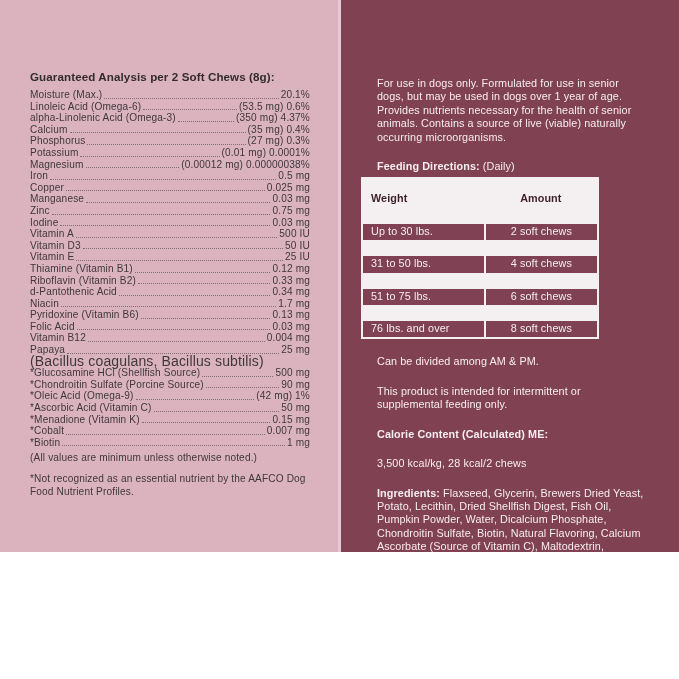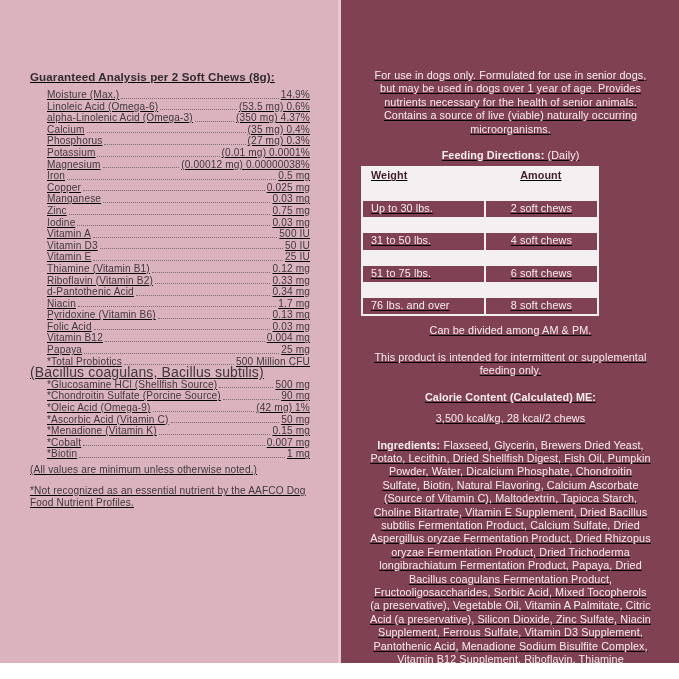--- a/index.html
+++ b/index.html
@@ -1,38 +1,37 @@
 <!DOCTYPE html>
 <html><head>
 <meta charset="utf-8">
 <style>
   html,body { margin:0; padding:0; background:#ffffff; }
   .page {
-    width:679px; height:663px; display:flex; overflow:hidden;
+    width:679px; height:552px; display:flex; overflow:hidden;
     font-family:"Liberation Sans", sans-serif;
-    text-decoration:underline;
     -webkit-font-smoothing:antialiased;
   }
   
   .panel-left {
     width:338px; box-sizing:border-box; background:#dbb3bf;
     color:#3f383c; padding:70px 28px 0 30px;
   }
   .fold { width:3px; background:#e7c9d3; }
   .ga-title {
     font-size:11.6px; font-weight:bold; color:#322c2f;
     margin:0 0 6px 0; letter-spacing:0.1px;
   }
   .ga-list { }
   .ga-row {
     display:flex; align-items:flex-end;
     font-size:10.1px; line-height:11.6px; letter-spacing:0.15px;
     white-space:nowrap;
   }
-  .ga-label { flex:0 0 auto;margin-left:17px; }
+  .ga-label { flex:0 0 auto; }
   .ga-dots {
     flex:1 1 auto; min-width:6px;
     border-bottom:1.4px dotted #7d6d74;
     margin:0 2px 2px 2px;
   }
   .ga-value { flex:0 0 auto; }
   .ga-cont {
     font-size:14px; line-height:11.6px; letter-spacing:0.15px;
   }
   .ga-note {
@@ -40,30 +39,30 @@
   }
   .ga-footnote {
     font-size:10.1px; line-height:12.2px; margin:9px 0 0 0; letter-spacing:0.15px;
   }
   
   .panel-right {
     flex:1; box-sizing:border-box; background:#804153;
     color:#f6edf0; padding:61px 19px 0 20px;
     font-size:10.8px; line-height:13.4px; letter-spacing:0.1px;
   }
-  .panel-right p { margin:8px;text-align:center; }
+  .panel-right p { margin:16px; }
   .para-gap { margin-bottom:13px !important; }
   .bold { font-weight:bold; }
   .feeding-heading { margin-bottom:4px !important; }
   
   .ftable {
     background:#f4eff1; padding:2px; width:238px; box-sizing:border-box;
     margin-bottom:6px;
   }
-  .ft-header { display:flex; color:#3d1f2b; font-weight:bold; }
+  .ft-header { display:flex; color:#3d1f2b; font-weight:bold;margin-top:12px; }
   .ft-hw { width:52%; padding:1px 0 2px 8px; box-sizing:border-box; text-align:left; }
   .ft-ha { width:48%; padding:1px 0 2px 0; text-align:center; }
   .ft-row { display:flex; gap:2px; margin-top:16px; }
   .ft-cw {
     width:52%; box-sizing:border-box; background:#7f4153; color:#f6edf0;
     padding:1px 0 2px 8px;
   }
   .ft-ca {
     width:48%; box-sizing:border-box; background:#7f4153; color:#f6edf0;
     padding:1px 0 2px 0; text-align:center;
@@ -73,21 +72,21 @@
 <body>
 
 <div class="page">
 
   <div class="panel-left">
     <h2 class="ga-title">Guaranteed Analysis per 2 Soft Chews (8g):</h2>
     <div class="ga-list">
       <div class="ga-row">
           <span class="ga-label">Moisture (Max.)</span>
           <span class="ga-dots"></span>
-          <span class="ga-value">14.9%</span>
+          <span class="ga-value">20.1%</span>
         </div>
       <div class="ga-row">
           <span class="ga-label">Linoleic Acid (Omega-6)</span>
           <span class="ga-dots"></span>
           <span class="ga-value">(53.5 mg) 0.6%</span>
         </div>
       <div class="ga-row">
           <span class="ga-label">alpha-Linolenic Acid (Omega-3)</span>
           <span class="ga-dots"></span>
           <span class="ga-value">(350 mg) 4.37%</span>
@@ -184,25 +183,20 @@
         </div>
       <div class="ga-row">
           <span class="ga-label">Vitamin B12</span>
           <span class="ga-dots"></span>
           <span class="ga-value">0.004 mg</span>
         </div>
       <div class="ga-row">
           <span class="ga-label">Papaya</span>
           <span class="ga-dots"></span>
           <span class="ga-value">25 mg</span>
-        </div>
-      <div class="ga-row">
-          <span class="ga-label">*Total Probiotics</span>
-          <span class="ga-dots"></span>
-          <span class="ga-value">500 Million CFU</span>
         </div>
       <div class="ga-cont">(Bacillus coagulans, Bacillus subtilis)</div>
       <div class="ga-row">
           <span class="ga-label">*Glucosamine HCl (Shellfish Source)</span>
           <span class="ga-dots"></span>
           <span class="ga-value">500 mg</span>
         </div>
       <div class="ga-row">
           <span class="ga-label">*Chondroitin Sulfate (Porcine Source)</span>
           <span class="ga-dots"></span>

